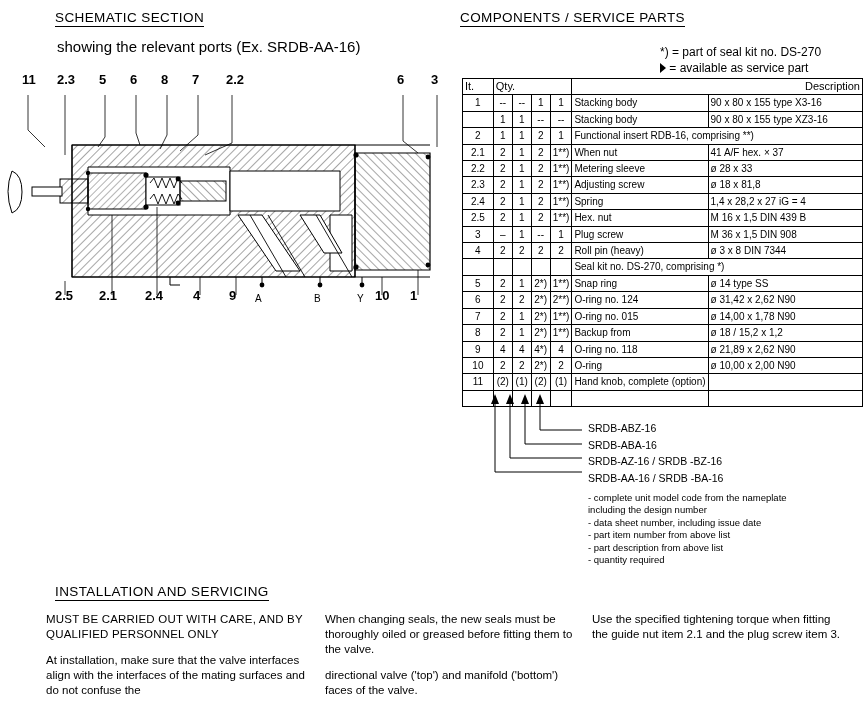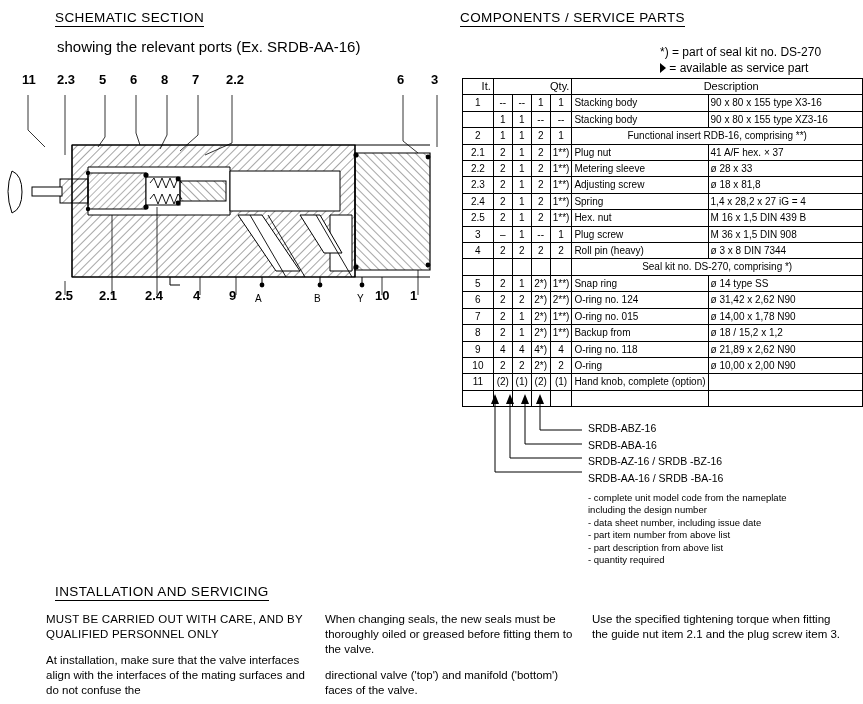--- a/index.html
+++ b/index.html
@@ -42,22 +42,22 @@
     border:1px solid #000;
     padding:0 2px;
     height:15.4px;
     line-height:15.4px;
     white-space:nowrap;
   }
   td.it{width:20px;text-align:center;}
   td.q{width:14px;text-align:center;}
   td.desc{width:128px;text-align:left;padding-left:4px;}
   td.spec{width:150px;text-align:left;padding-left:4px;}
-  td.wide{text-align:center;padding-left:4px;}
-  .hdrow td{border:none;height:16px;line-height:16px;text-align:right;font-size:11px;}
+  td.wide{text-align:left;padding-left:4px;}
+  .hdrow td{border:none;height:16px;line-height:16px;text-align:left;font-size:11px;}
 
   
   #codes{position:absolute;left:588px;top:420px;font-size:10.5px;line-height:16.5px;}
   #order-note{position:absolute;left:588px;top:492px;font-size:9.5px;line-height:12.4px;}
 
   
   #inst-title{left:55px;top:584px;}
   .col{position:absolute;font-size:11.5px;line-height:15px;}
   #inst-c1{left:46px;top:612px;width:265px;}
   #inst-c2{left:325px;top:612px;width:255px;}
@@ -214,21 +214,21 @@
       <span style="display:inline-block;width:0;height:0;border-left:6px solid #000;border-top:5px solid transparent;border-bottom:5px solid transparent;vertical-align:-1px"></span>
       <span>= available as service part</span>
     </div>
   </div>
 
   <table class="parts">
     <tbody>
         <tr class="hdrow">
       <td style="width:26px">It.</td>
       <td colspan="4" style="width:60px">Qty.</td>
-      <td colspan="2" style="text-align:center;padding-left:30px">Description</td>
+      <td colspan="2" style="text-align:right;padding-left:30px">Description</td>
     </tr>
 
     <tr>
           <td class="it">1</td>
           <td class="q">--</td>
           <td class="q">--</td>
           <td class="q">1</td>
           <td class="q">1</td>
           <td class="desc">Stacking body</td>
           <td class="spec">90 x 80 x 155 type X3-16</td>
@@ -252,21 +252,21 @@
           <td class="q">1</td>
           <td class="wide" colspan="2">Functional insert RDB-16, comprising **)</td>
         </tr>
 
     <tr>
           <td class="it">2.1</td>
           <td class="q">2</td>
           <td class="q">1</td>
           <td class="q">2</td>
           <td class="q">1**)</td>
-          <td class="desc">Plug nut</td>
+          <td class="desc">When nut</td>
           <td class="spec">41 A/F hex. × 37</td>
         </tr>
 
     <tr>
           <td class="it">2.2</td>
           <td class="q">2</td>
           <td class="q">1</td>
           <td class="q">2</td>
           <td class="q">1**)</td>
           <td class="desc">Metering sleeve</td>

